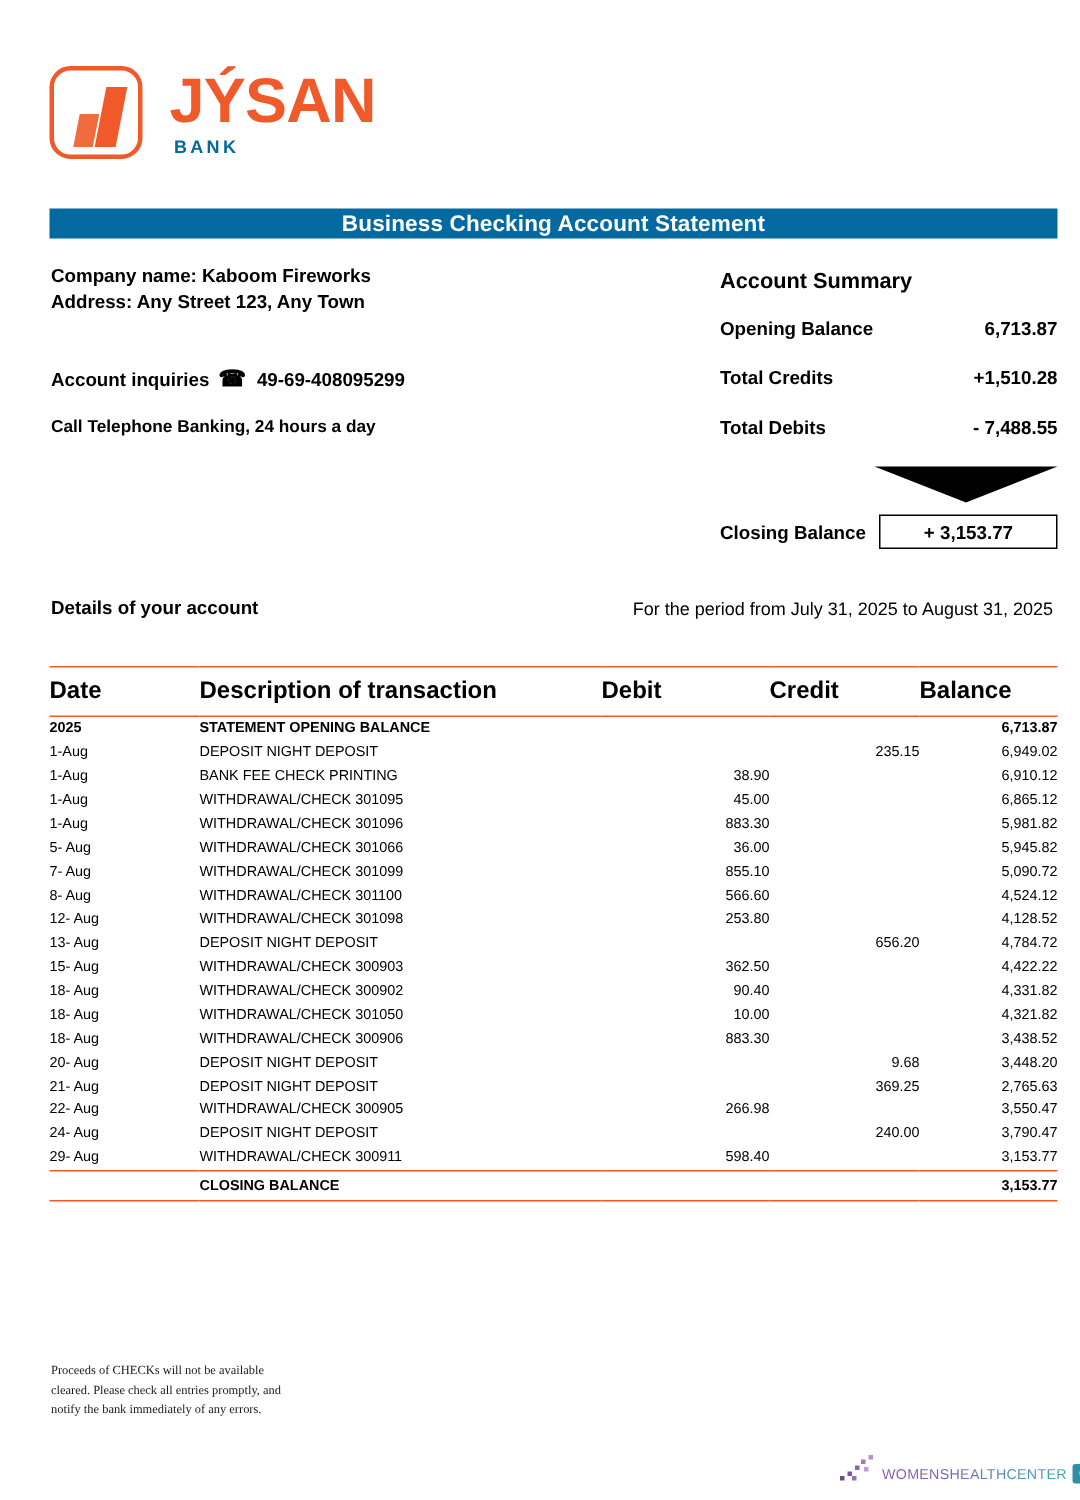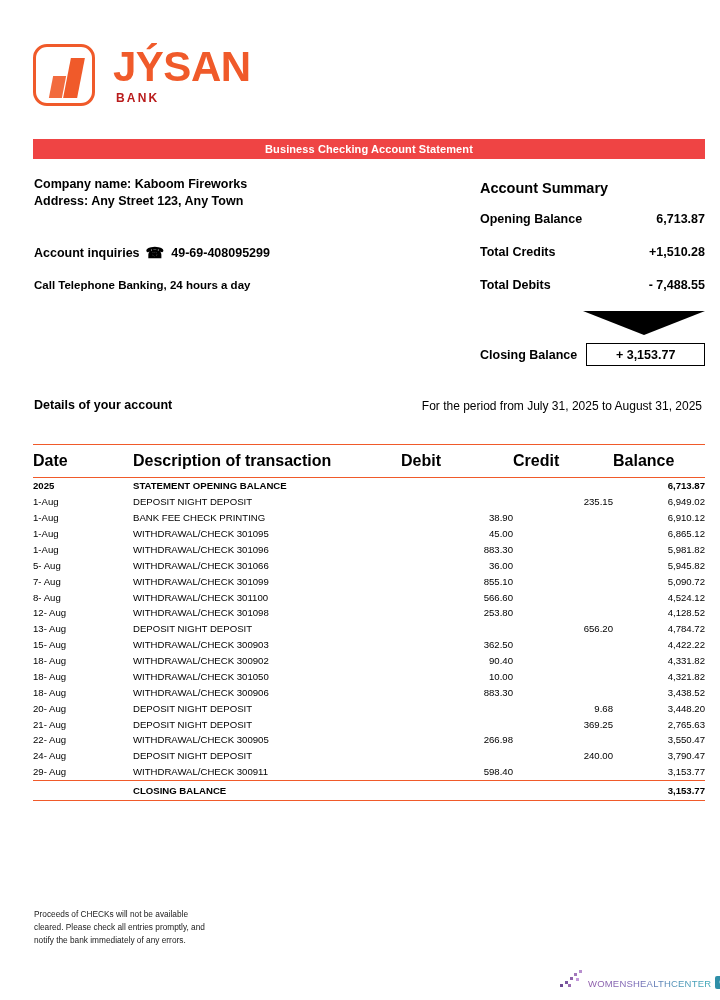--- a/index.html
+++ b/index.html
@@ -65,36 +65,36 @@
   .logo-word {
     font-size: 42px;
     font-weight: bold;
     color: #F05A2A;
     letter-spacing: -0.5px;
     font-family: "Liberation Sans", sans-serif;
   }
   .logo-sub {
     font-size: 12px;
     font-weight: bold;
-    color: #b91c1c;
+    color: #0369a1;
     letter-spacing: 2.2px;
     margin-top: 4px;
     margin-left: 3px;
   }
 
   
   .title-bar {
     position: absolute;
     left: 33px;
     top: 139px;
     width: 672px;
     height: 20px;
-    background: #ef4444;
+    background: #0369a1;
     color: #ffffff;
-    font-size: 11px;
+    font-size: 15px;
     font-weight: bold;
     display: flex;
     align-items: center;
     justify-content: center;
     letter-spacing: 0.1px;
   }
 
   
   .company-block {
     position: absolute;
@@ -256,20 +256,21 @@
   }
 
   
   .footnote {
     position: absolute;
     left: 34px;
     top: 908px;
     font-size: 8.3px;
     line-height: 1.55;
     color: #1a1a1a;
+    font-family: Liberation Serif, serif;
   }
 
   
   .watermark {
     position: absolute;
     left: 560px;
     top: 963px;
     display: flex;
     align-items: flex-end;
     height: 26px;

